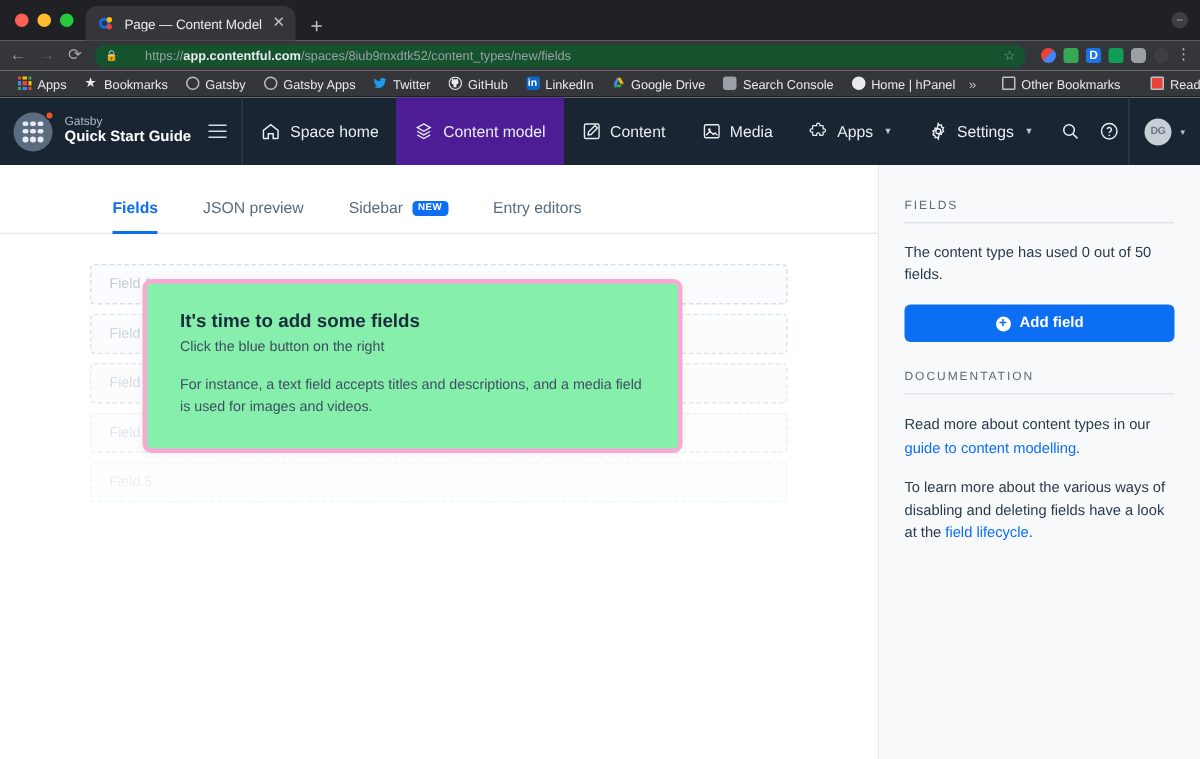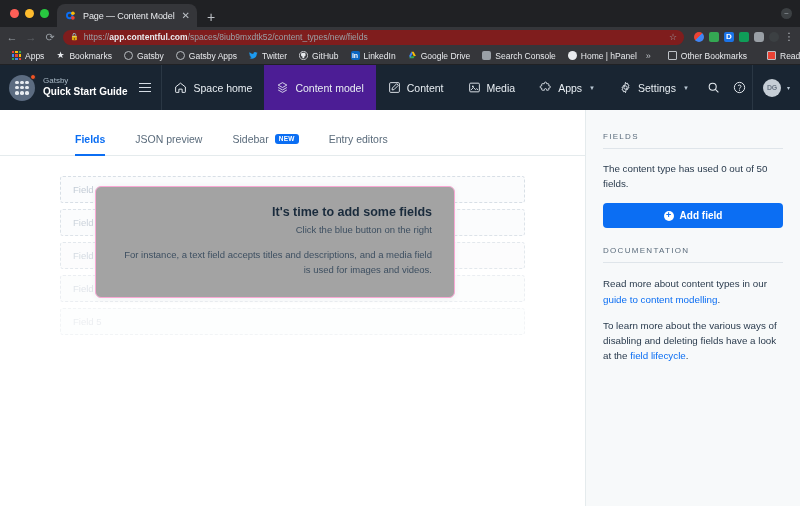--- a/index.html
+++ b/index.html
@@ -41,22 +41,22 @@
     display: flex; align-items: center; justify-content: center;
   }
 
   .urlbar-row {
     height: 20px; background: #35363a; display: flex; align-items: center;
     padding: 0 6px; gap: 7px; flex: 0 0 20px;
   }
   .navbtn { color: #9aa0a6; font-size: 11px; line-height: 1; cursor: pointer; width: 12px; text-align: center; }
   .navbtn.disabled { color: #5f6368; }
   .omnibox {
-    flex: 1 1 auto; height: 15px; background: #7f1d1d; border-radius: 8px;
-    display: flex; align-items: center; padding: 0 7px; gap: 5px; overflow: hidden;
+    flex: 1 1 auto; height: 15px; background: #14532d; border-radius: 8px;
+    display: flex; align-items: center; padding: 0 7px; gap: 18px; overflow: hidden;
   }
   .lock { font-size: 7px; color: #9aa0a6; }
   .url { font-size: 8.5px; color: #9aa0a6; white-space: nowrap; }
   .url b { color: #e8eaed; font-weight: bold; }
   .star { font-size: 9px; color: #9aa0a6; margin-left: auto; }
   .ext-icons { display: flex; align-items: center; gap: 5px; padding-left: 3px; }
   .ext { width: 10px; height: 10px; border-radius: 2px; flex: 0 0 10px; }
   .kebab { color: #bdc1c6; font-size: 10px; line-height: 1; letter-spacing: 0; cursor: pointer; }
 
   .bookmarks {
@@ -159,23 +159,23 @@
 
   .fields-area { position: relative; padding: 20px 60px 0 60px; }
   .ghost-row {
     height: 27px; border: 1px dashed #d8dfe6; border-radius: 3px; background: #fbfcfd;
     display: flex; align-items: center; padding-left: 12px; margin-bottom: 6px;
   }
   .ghost-label { font-size: 9.5px; color: #c3ccd6; }
 
   .overlay-card {
     position: absolute; left: 95px; top: 30px; width: 360px;
-    background: #a3a3a3; border: 1px solid #f9a8d4; border-radius: 6px;
+    background: #86efac; border: 3px solid #f9a8d4; border-radius: 6px;
     box-shadow: 0 1px 6px rgba(25,43,62,0.06);
-    padding: 18px 22px 20px 22px; text-align: right;
+    padding: 18px 22px 20px 22px; text-align: left;
   }
   .oc-title { font-size: 12.5px; font-weight: bold; color: #1a2b3c; margin-bottom: 5px; }
   .oc-sub { font-size: 9.5px; color: #3d4f61; margin-bottom: 13px; }
   .oc-body { font-size: 9.5px; color: #3d4f61; line-height: 1.55; }
 
   
   .sidebar {
     width: 215px; flex: 0 0 215px; background: #f7f9fa;
     border-left: 1px solid #e5ebed; padding: 22px 17px 0 17px;
   }

